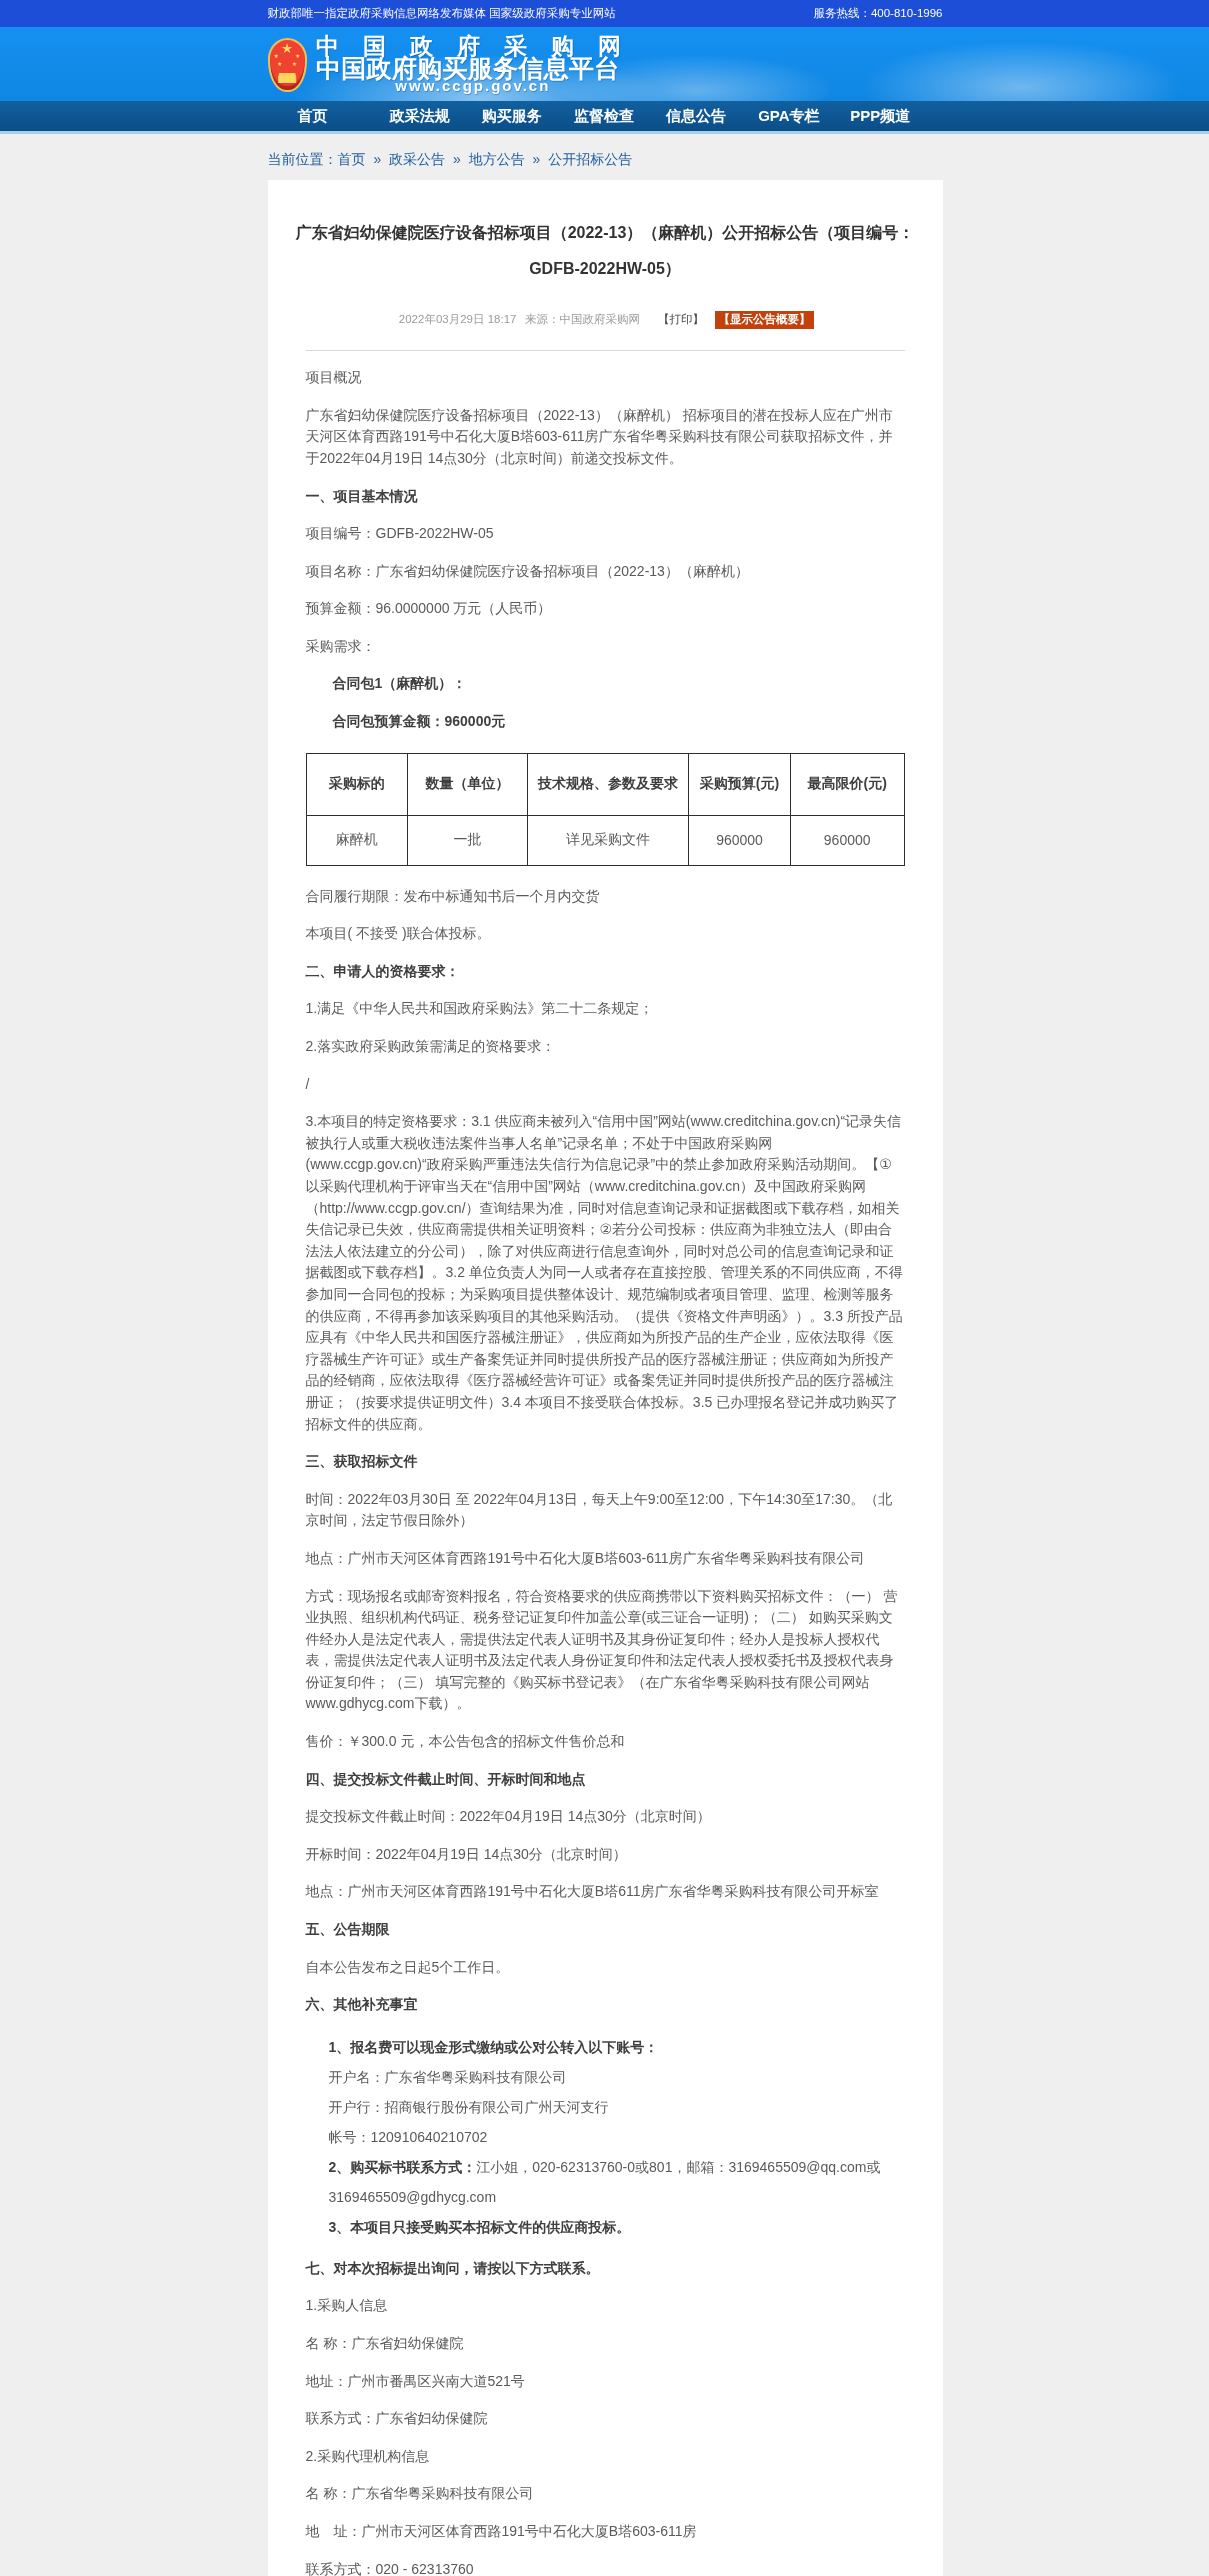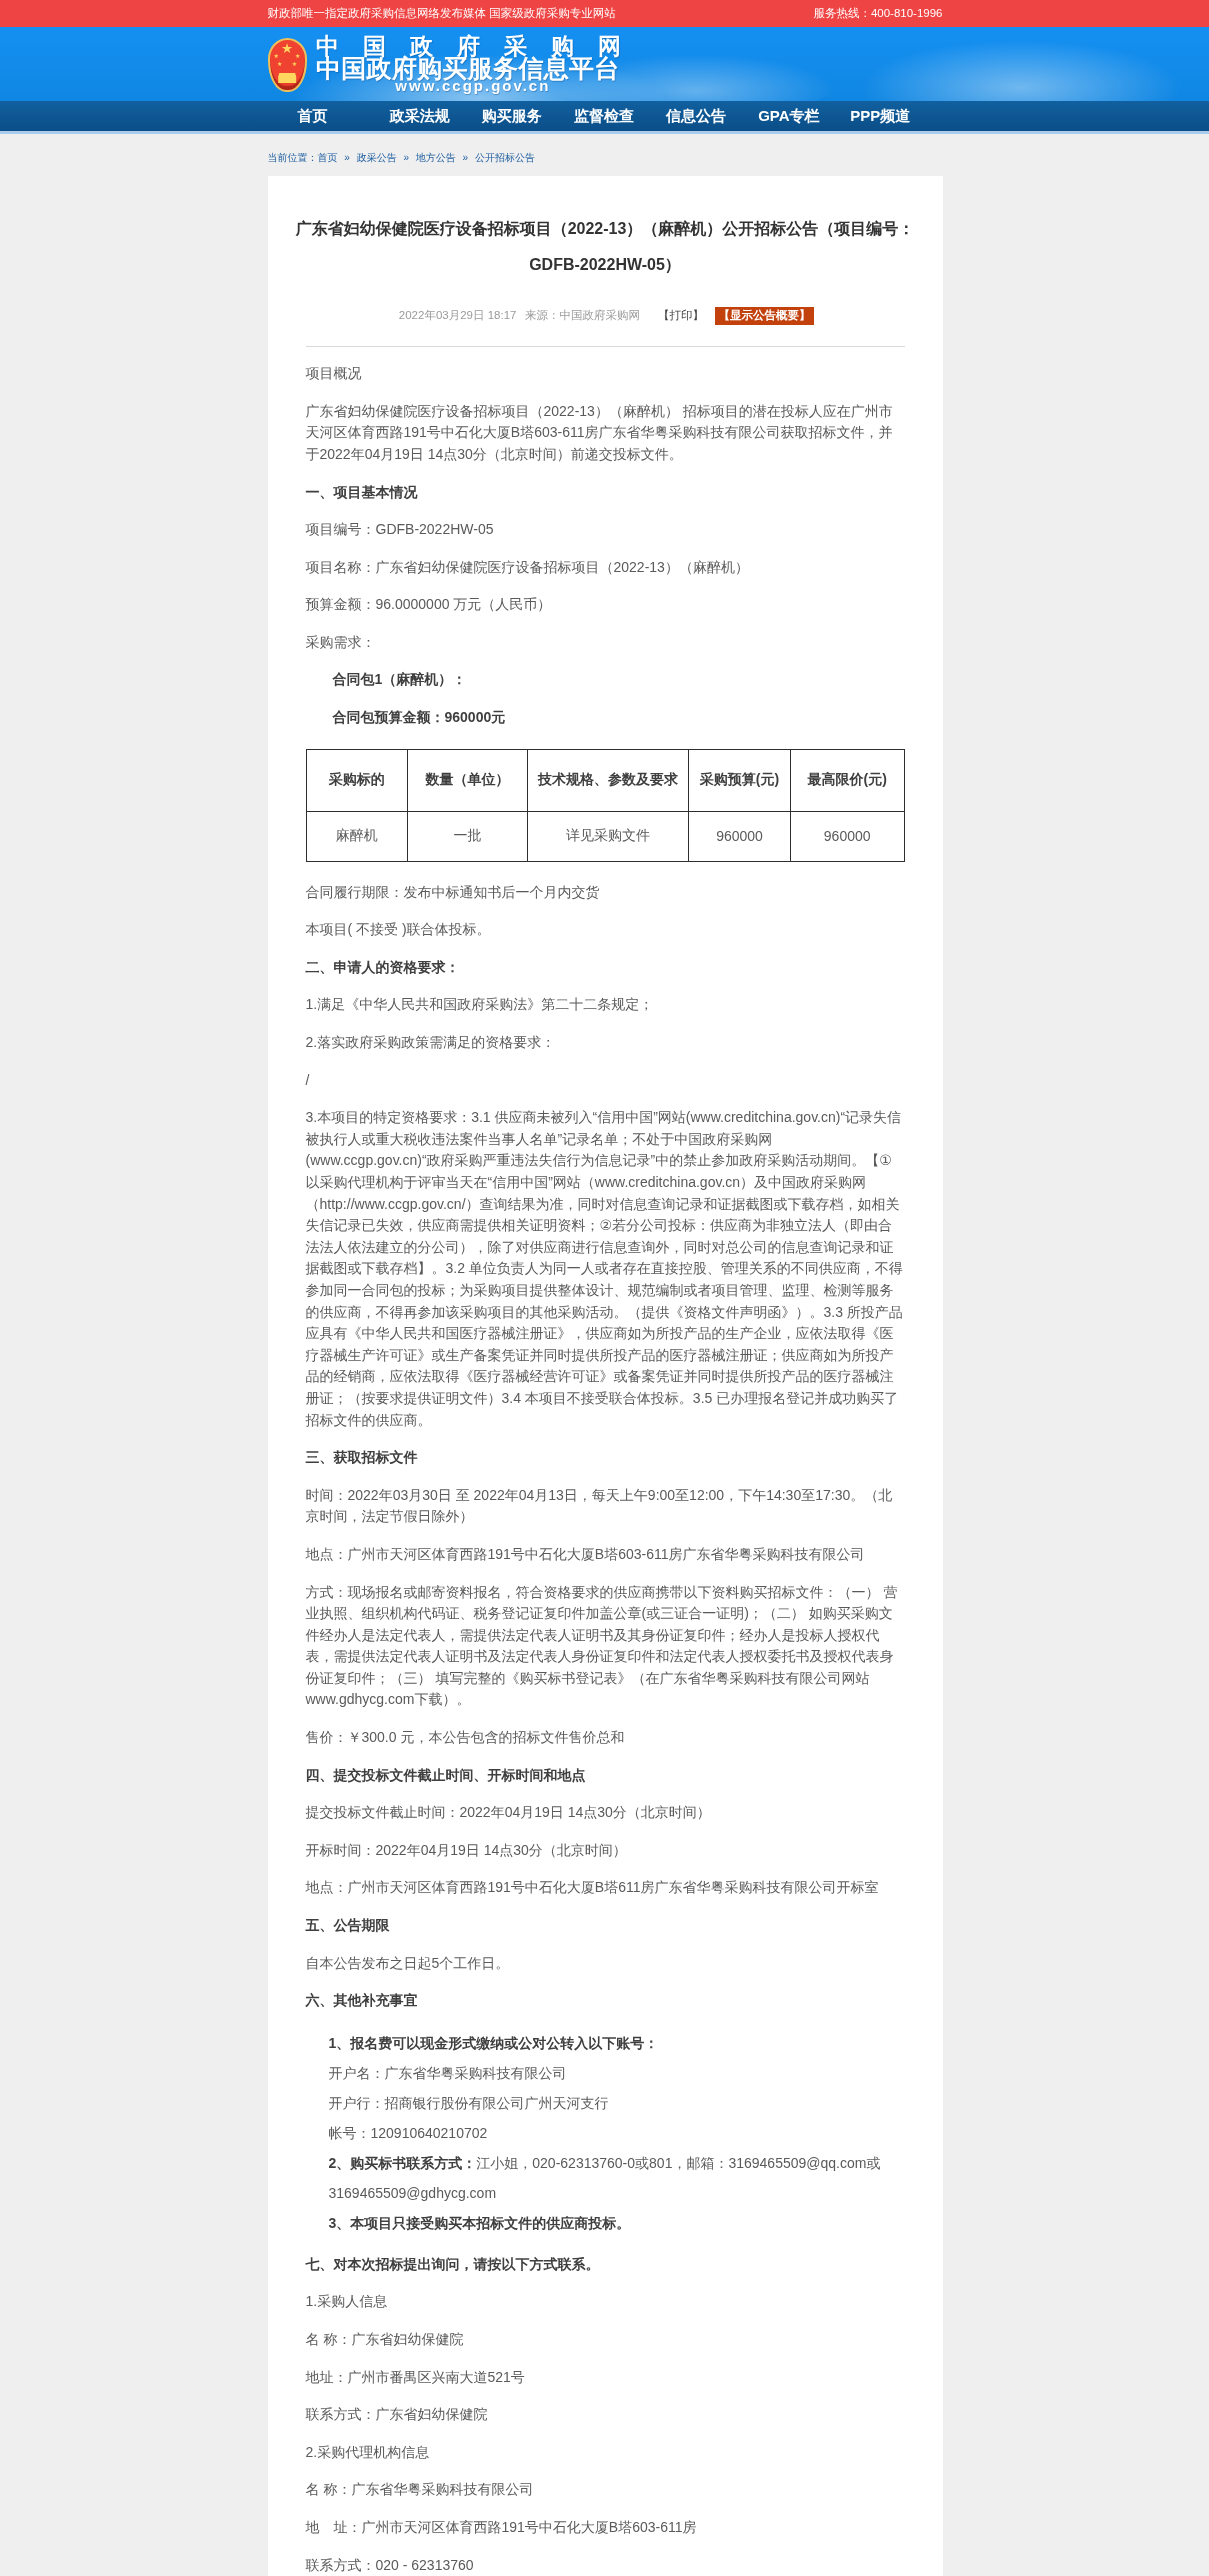--- a/index.html
+++ b/index.html
@@ -3,21 +3,21 @@
 <meta charset="utf-8">
 <style>
   * { box-sizing: border-box; }
   html,body { margin:0; padding:0; }
   body {
     width:1210px; min-height:2576px;
     background:#efefef;
     font-family:"Liberation Sans","DejaVu Sans",sans-serif;
   }
   
-  .topbar { height:27px; background:#ef4444; }
+  .topbar { height:27px; background:#1d4ed8; }
   .topbar-inner { width:675px; margin:0 auto; display:flex; justify-content:space-between;
     color:#fff; font-size:11.5px; line-height:27px; }
   
   .masthead { height:74px; position:relative; overflow:hidden;
     background:linear-gradient(180deg,#1590f2 0%,#0f86e2 100%); }
   .cloud { position:absolute; border-radius:50%; pointer-events:none; }
   .cloud.c1 { left:290px; bottom:-27px; width:378px; height:74px;
     background:radial-gradient(ellipse at 50% 60%, rgba(255,255,255,.50), rgba(255,255,255,0) 70%); }
   .cloud.c2 { left:554px; bottom:-13.5px; width:284px; height:61px;
     background:radial-gradient(ellipse at 50% 60%, rgba(255,255,255,.35), rgba(255,255,255,0) 70%); }
@@ -42,21 +42,21 @@
   .site-line2 { font-size:25px; font-weight:bold; letter-spacing:0.3px; line-height:20px; white-space:nowrap;
     text-shadow:0.7px 0.7px 0.7px rgba(0,60,120,.35); }
   .site-url { font-size:15px; font-weight:bold; letter-spacing:2px; text-align:center; line-height:16px;
     text-shadow:0.7px 0.7px 0.7px rgba(0,60,120,.35); }
   
   .nav { height:30px; background:linear-gradient(180deg,#11609f,#0b4e88); }
   .nav-inner { width:675px; margin:0 auto; display:flex; padding-left:30px; }
   .nav-item { width:99px; color:#fff; font-size:15px; font-weight:bold; line-height:30px; cursor:pointer; white-space:nowrap; }
   .nav-strip { height:2.7px; background:#aacdec; }
   
-  .breadcrumb { width:675px; margin:17.6px auto 0; font-size:10px; color:#1f5fa0; }
+  .breadcrumb { width:675px; margin:17.6px auto 0; font-size:14px; color:#1f5fa0; }
   .bc-sep { margin:0 4px; color:#1f5fa0; }
   .bc-link { cursor:pointer; }
   
   .panel { width:675px; margin:10.8px auto 0; background:#fff; padding:30px 38px 88px; }
   .title { font-size:16px; font-weight:bold; line-height:36px; color:#333;
     text-align:center; margin:5.4px -24px 0; }
   .meta { text-align:center; margin-top:24px; font-size:11.5px; color:#9a9a9a; }
   .meta .m-part { margin:0 2.7px; }
   .meta .print { color:#444; margin-left:12px; cursor:pointer; }
   .meta .summary { display:inline-block; background:#c2410c; color:#fff; font-weight:bold;

